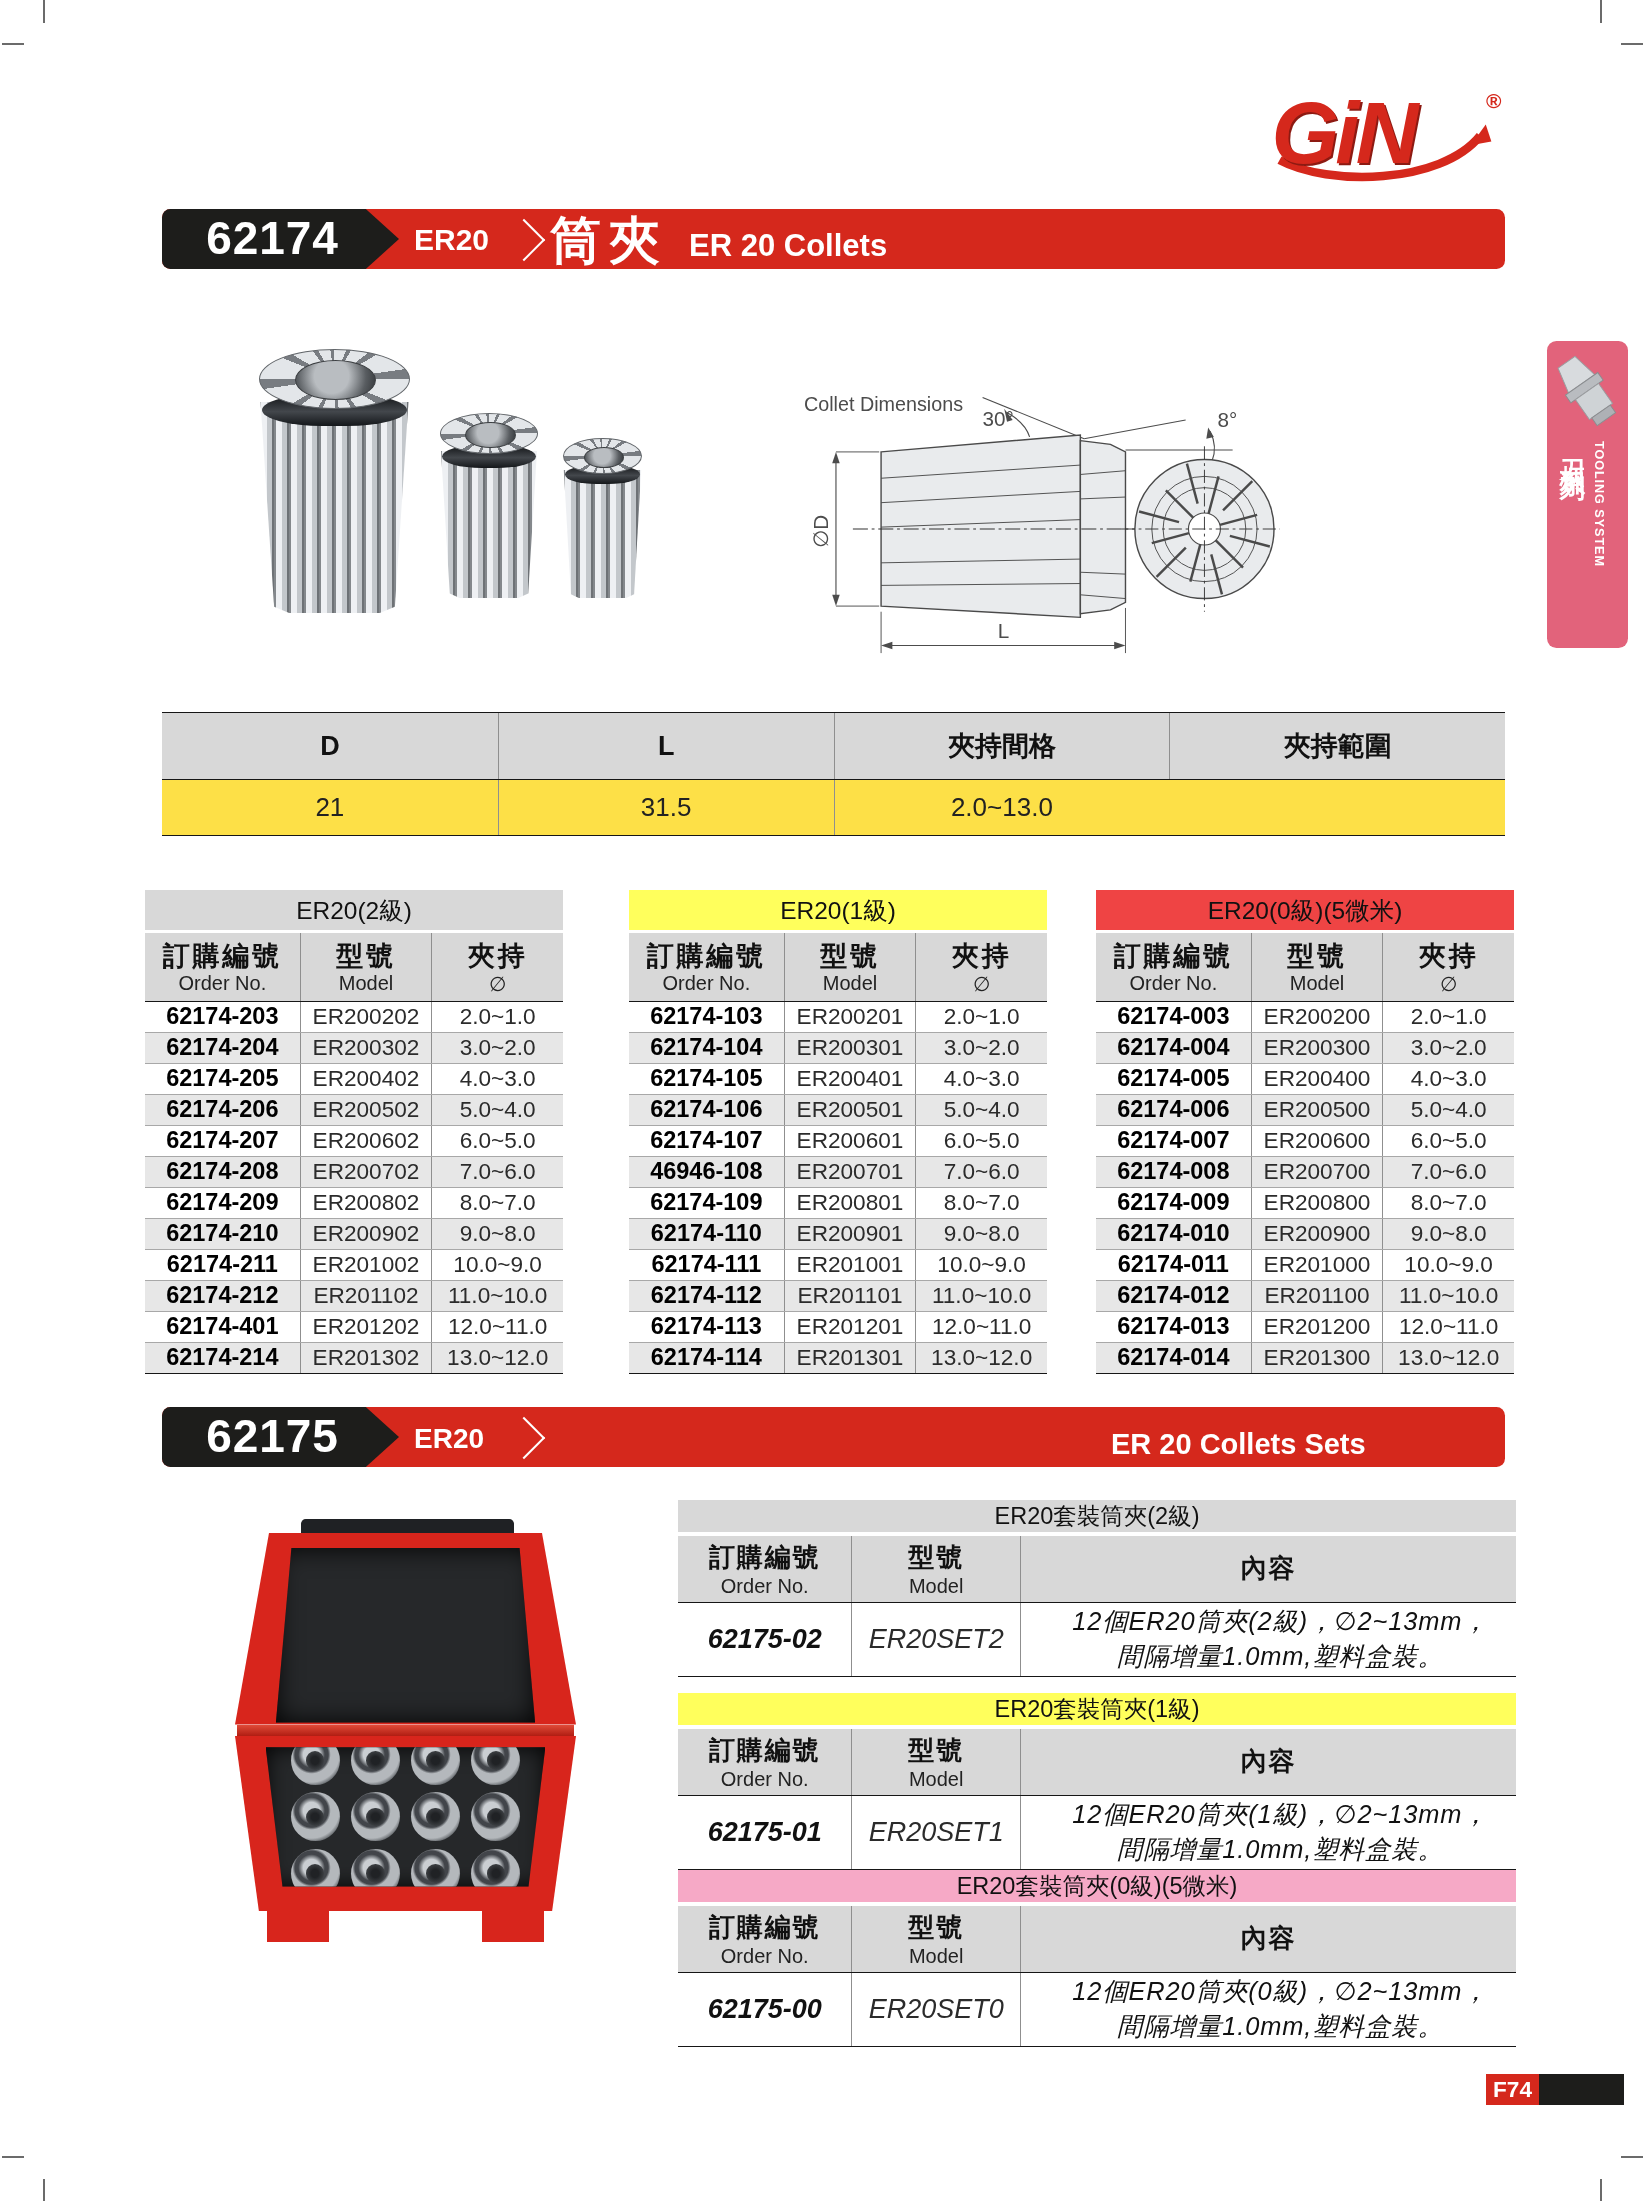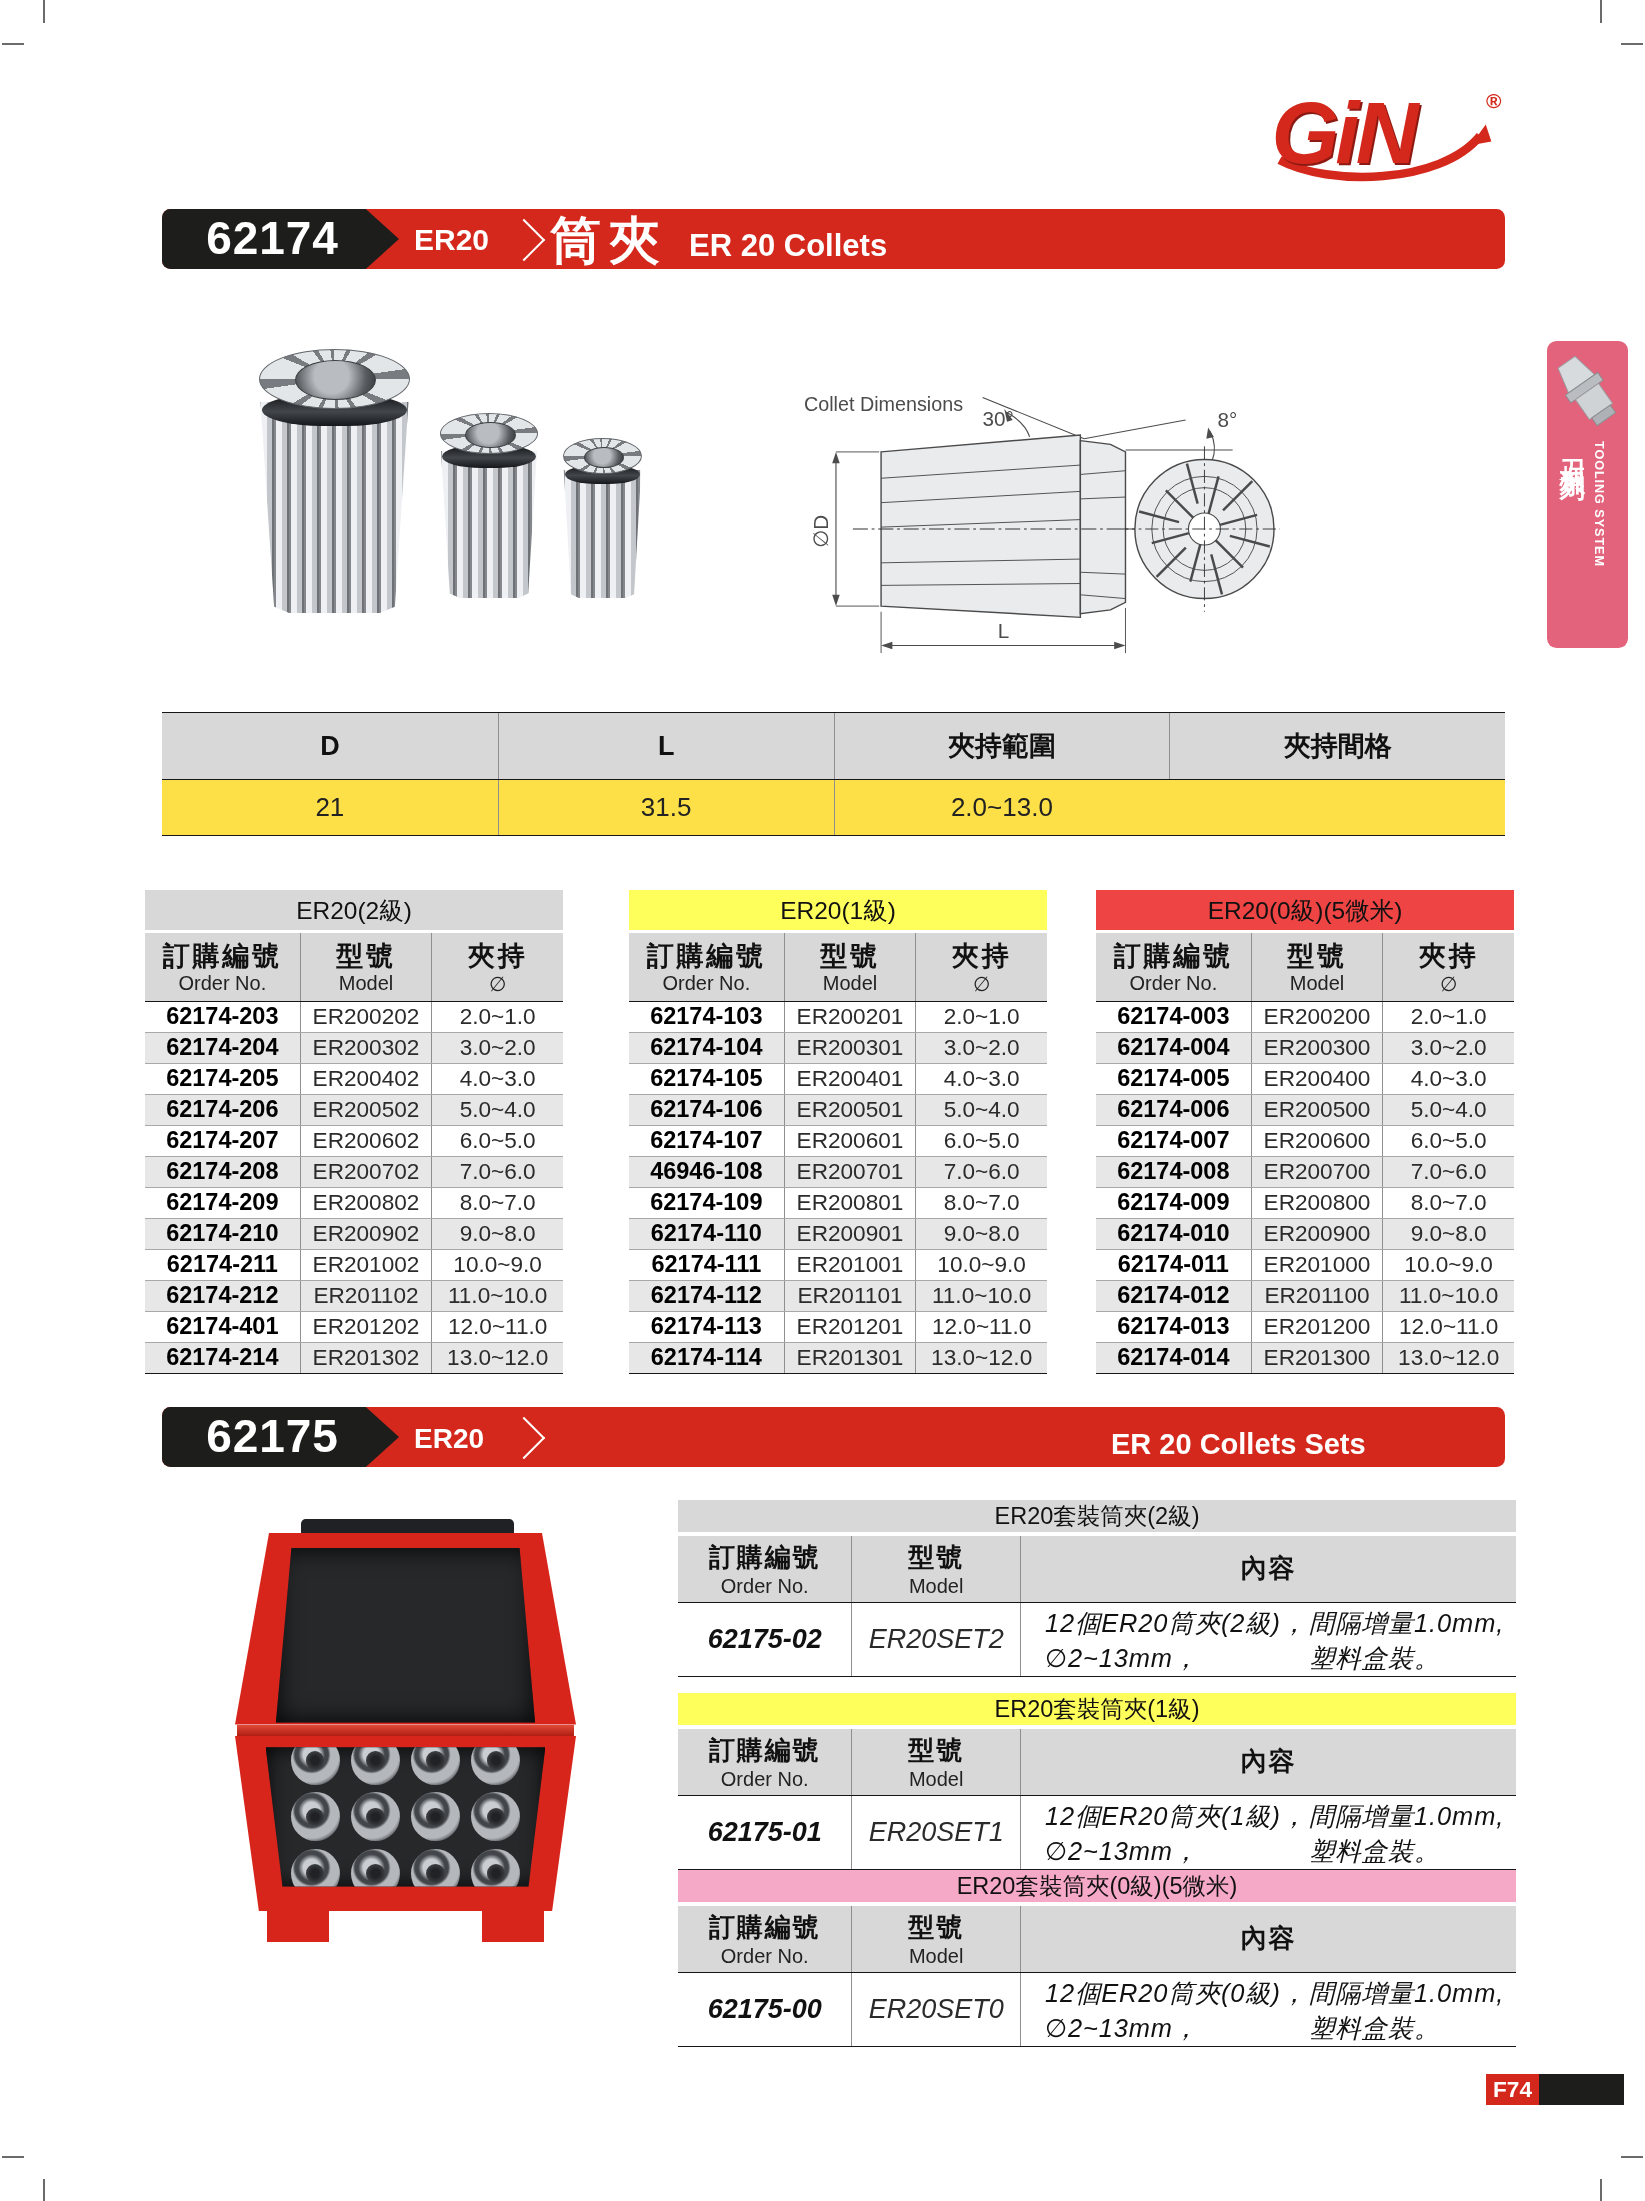--- a/index.html
+++ b/index.html
@@ -91,21 +91,21 @@
   .shc{display:flex;flex-direction:column;align-items:center;justify-content:center;border-left:0.9px solid #8f8f8f;box-sizing:border-box;}
   .shc:first-child{border-left:none;}
   .shc .zh{font-size:26px;font-weight:600;letter-spacing:1.9px;}
   .shc .sub{font-size:20px;color:#222;}
   .s0{width:20.7%;} .s1{width:20.1%;} .s2{width:59.2%;}
   .srow{display:flex;border-bottom:1.9px solid #161616;background:#fff;font-style:italic;}
   .src{display:flex;align-items:center;justify-content:center;border-left:0.9px solid #8f8f8f;box-sizing:border-box;}
   .src:first-child{border-left:none;}
   .src.order{font-size:27px;font-weight:bold;}
   .src.model{font-size:27px;color:#2b2b2b;}
-  .src.content{flex-direction:row;align-items:flex-end;justify-content:center;padding-left:24px;
+  .src.content{flex-direction:column;align-items:center;justify-content:center;padding-left:24px;
                font-size:25.4px;color:#111;line-height:1.38;letter-spacing:0.9px;}
   
   .badge{position:absolute;left:1486px;top:2074px;width:53px;height:31px;background:#d5281c;color:#fff;
          display:flex;align-items:center;justify-content:center;font-size:22.6px;font-weight:bold;}
   .badgebar{position:absolute;left:1539px;top:2074px;width:85px;height:31px;background:#1d1d1b;}
 </style>
 </head>
 <body>
 
 <div class="page">
@@ -225,22 +225,22 @@
     <div class="vtxt">
       <div class="zh">刀柄系列</div>
       <div class="en">TOOLING SYSTEM</div>
     </div>
   </div>
 
   <div class="spec">
     <div class="r hr">
       <div class="c hd">D</div>
       <div class="c hd">L</div>
+      <div class="c hd">夾持間格</div>
       <div class="c hd">夾持範圍</div>
-      <div class="c hd">夾持間格</div>
     </div>
     <div class="r vr">
       <div class="c vl">21</div>
       <div class="c vl">31.5</div>
       <div class="c vl">2.0~13.0</div>
     </div>
   </div>
 
   <div class="otable" style="left:145px;">
     <div class="otitle" style="background: rgb(216, 216, 216);">ER20(2級)</div>

